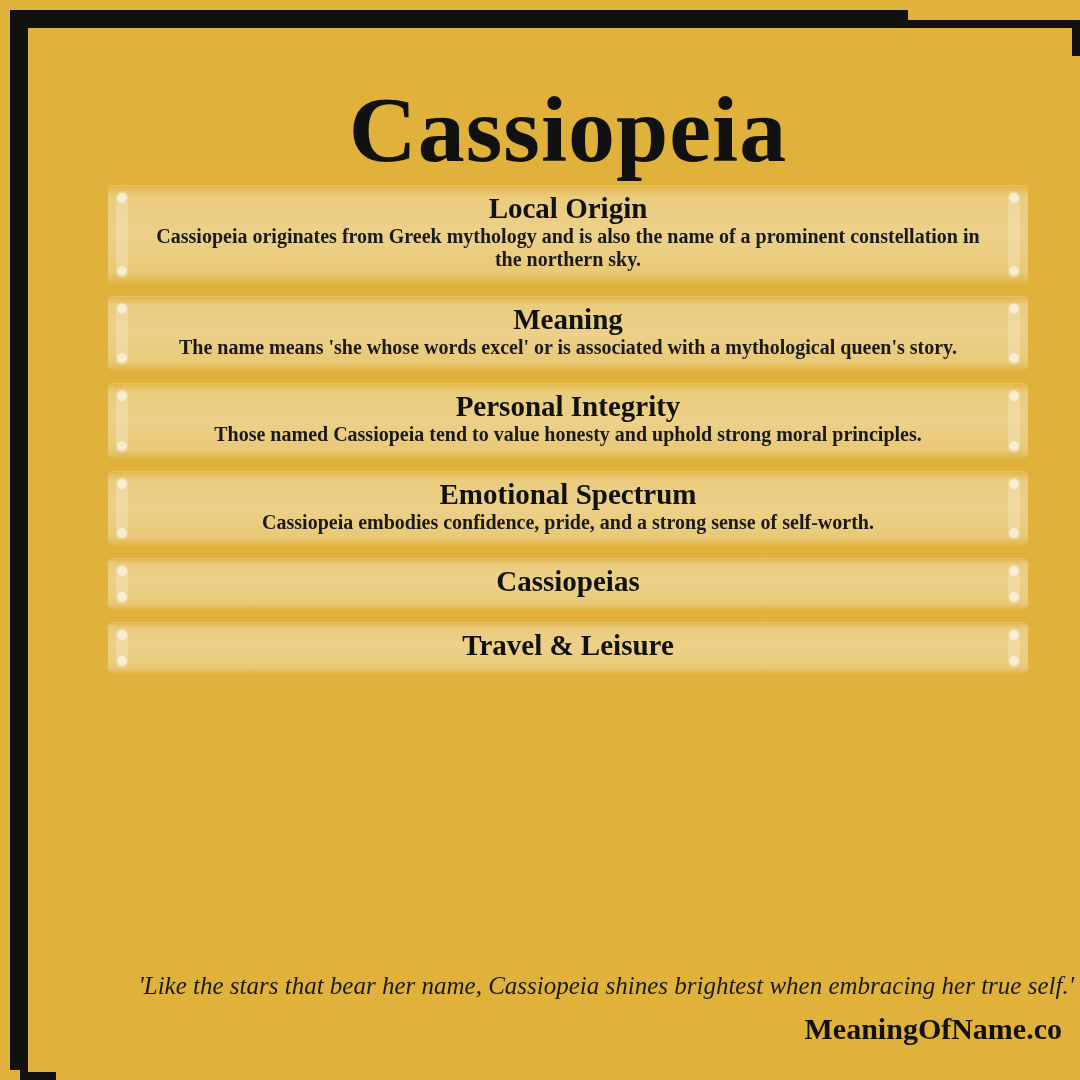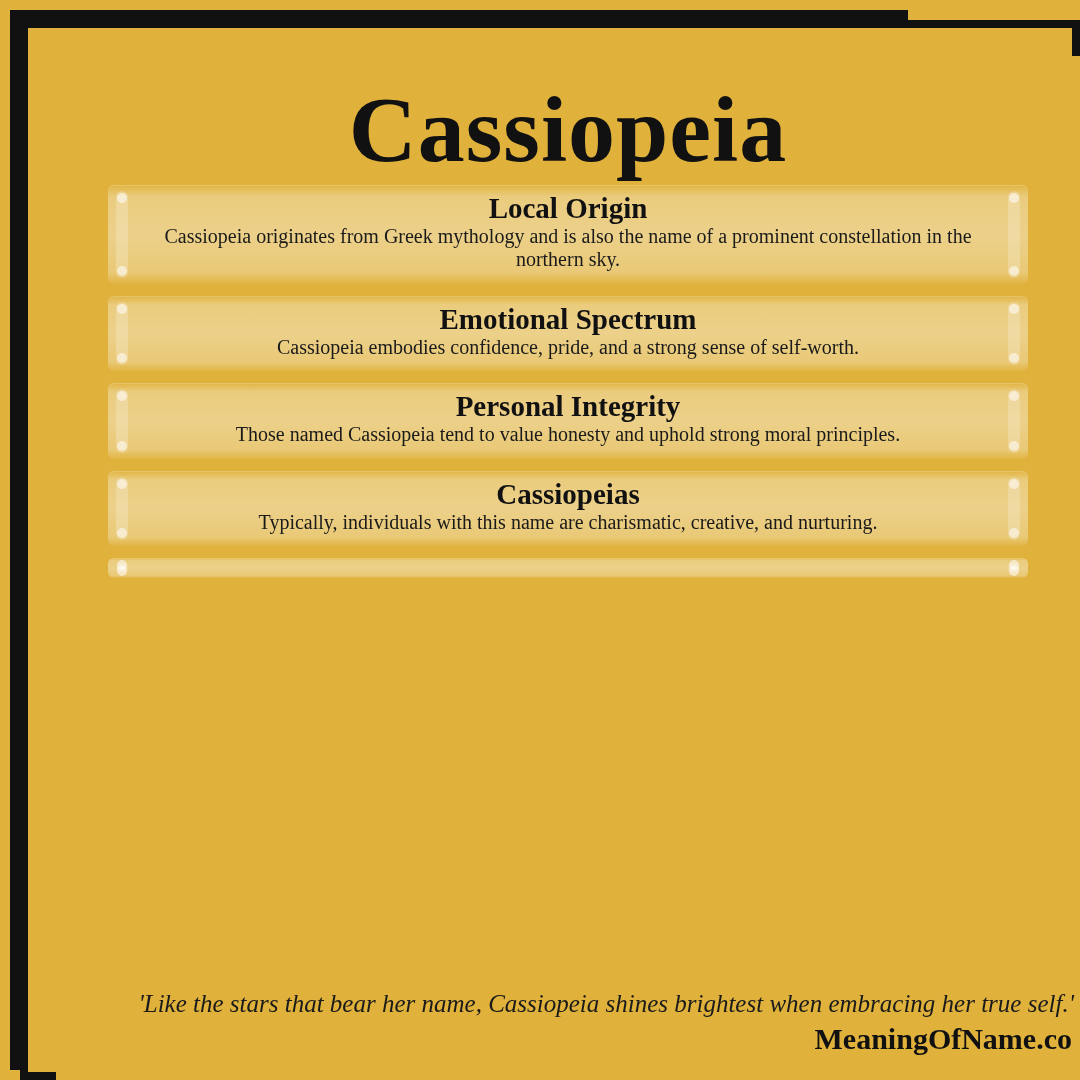--- a/index.html
+++ b/index.html
@@ -99,20 +99,21 @@
     margin: 0;
     font-family: "Liberation Serif", serif;
   }
   .section-text {
     text-align: center;
     font-size: 20px;
     color: #1a1a1a;
     line-height: 1.18;
     margin: 0;
     font-family: "Liberation Serif", serif;
+    font-weight: bold;
   }
   .footer {
     position: absolute;
     left: 0;
     right: 0;
     bottom: 22px;
     text-align: right;
     padding: 0 6px;
   }
   .quote {
@@ -120,21 +121,21 @@
     font-size: 25px;
     color: #1a1a1a;
     line-height: 1.18;
     margin: 0 0 4px 0;
     font-family: "Liberation Serif", serif;
   }
   .brand {
     font-size: 30px;
     font-weight: bold;
     color: #111111;
-    margin: 2px;
+    margin: 12px;
     font-family: "Liberation Serif", serif;
   }
 </style>
 </head>
 <body>
 
 <div class="outer-frame">
   <div class="inner-frame">
     <div class="card">
 
@@ -144,54 +145,62 @@
 
         <div class="section">
           <span class="dot tl"></span>
           <span class="dot tr"></span>
           <span class="dot bl"></span>
           <span class="dot br"></span>
           <div class="section-title">Local Origin</div>
           <div class="section-text">Cassiopeia originates from Greek mythology and is also the name of a prominent constellation in the northern sky.</div>
         </div>
 
+        <div class="section">
+          <span class="dot tl"></span>
+          <span class="dot tr"></span>
+          <span class="dot bl"></span>
+          <span class="dot br"></span>
+          <div class="section-title">Meaning</div>
+          <div class="section-text">The name means 'she whose words excel' or is associated with a mythological queen's story.</div>
+        </div>
+
+        <div class="section">
+          <span class="dot tl"></span>
+          <span class="dot tr"></span>
+          <span class="dot bl"></span>
+          <span class="dot br"></span>
+          <div class="section-title">Personal Integrity</div>
+          <div class="section-text">Those named Cassiopeia tend to value honesty and uphold strong moral principles.</div>
+        </div>
 
         <div class="section">
           <span class="dot tl"></span>
           <span class="dot tr"></span>
           <span class="dot bl"></span>
           <span class="dot br"></span>
           <div class="section-title">Emotional Spectrum</div>
           <div class="section-text">Cassiopeia embodies confidence, pride, and a strong sense of self-worth.</div>
         </div>
 
         <div class="section">
           <span class="dot tl"></span>
           <span class="dot tr"></span>
           <span class="dot bl"></span>
           <span class="dot br"></span>
-          <div class="section-title">Personal Integrity</div>
-          <div class="section-text">Those named Cassiopeia tend to value honesty and uphold strong moral principles.</div>
-        </div>
-
-        <div class="section">
-          <span class="dot tl"></span>
-          <span class="dot tr"></span>
-          <span class="dot bl"></span>
-          <span class="dot br"></span>
           <div class="section-title">Cassiopeias</div>
-          <div class="section-text">Typically, individuals with this name are charismatic, creative, and nurturing.</div>
-        </div>
-
-
-        <div class="section">
-          <span class="dot tl"></span>
-          <span class="dot tr"></span>
-          <span class="dot bl"></span>
-          <span class="dot br"></span>
+        </div>
+
+
+        <div class="section">
+          <span class="dot tl"></span>
+          <span class="dot tr"></span>
+          <span class="dot bl"></span>
+          <span class="dot br"></span>
+          <div class="section-title">Travel &amp; Leisure</div>
         </div>
 
       </div>
 
       <div class="footer">
         <div class="quote">'Like the stars that bear her name, Cassiopeia shines brightest when embracing her true self.'</div>
         <div class="brand">MeaningOfName.co</div>
       </div>
 
     </div>

